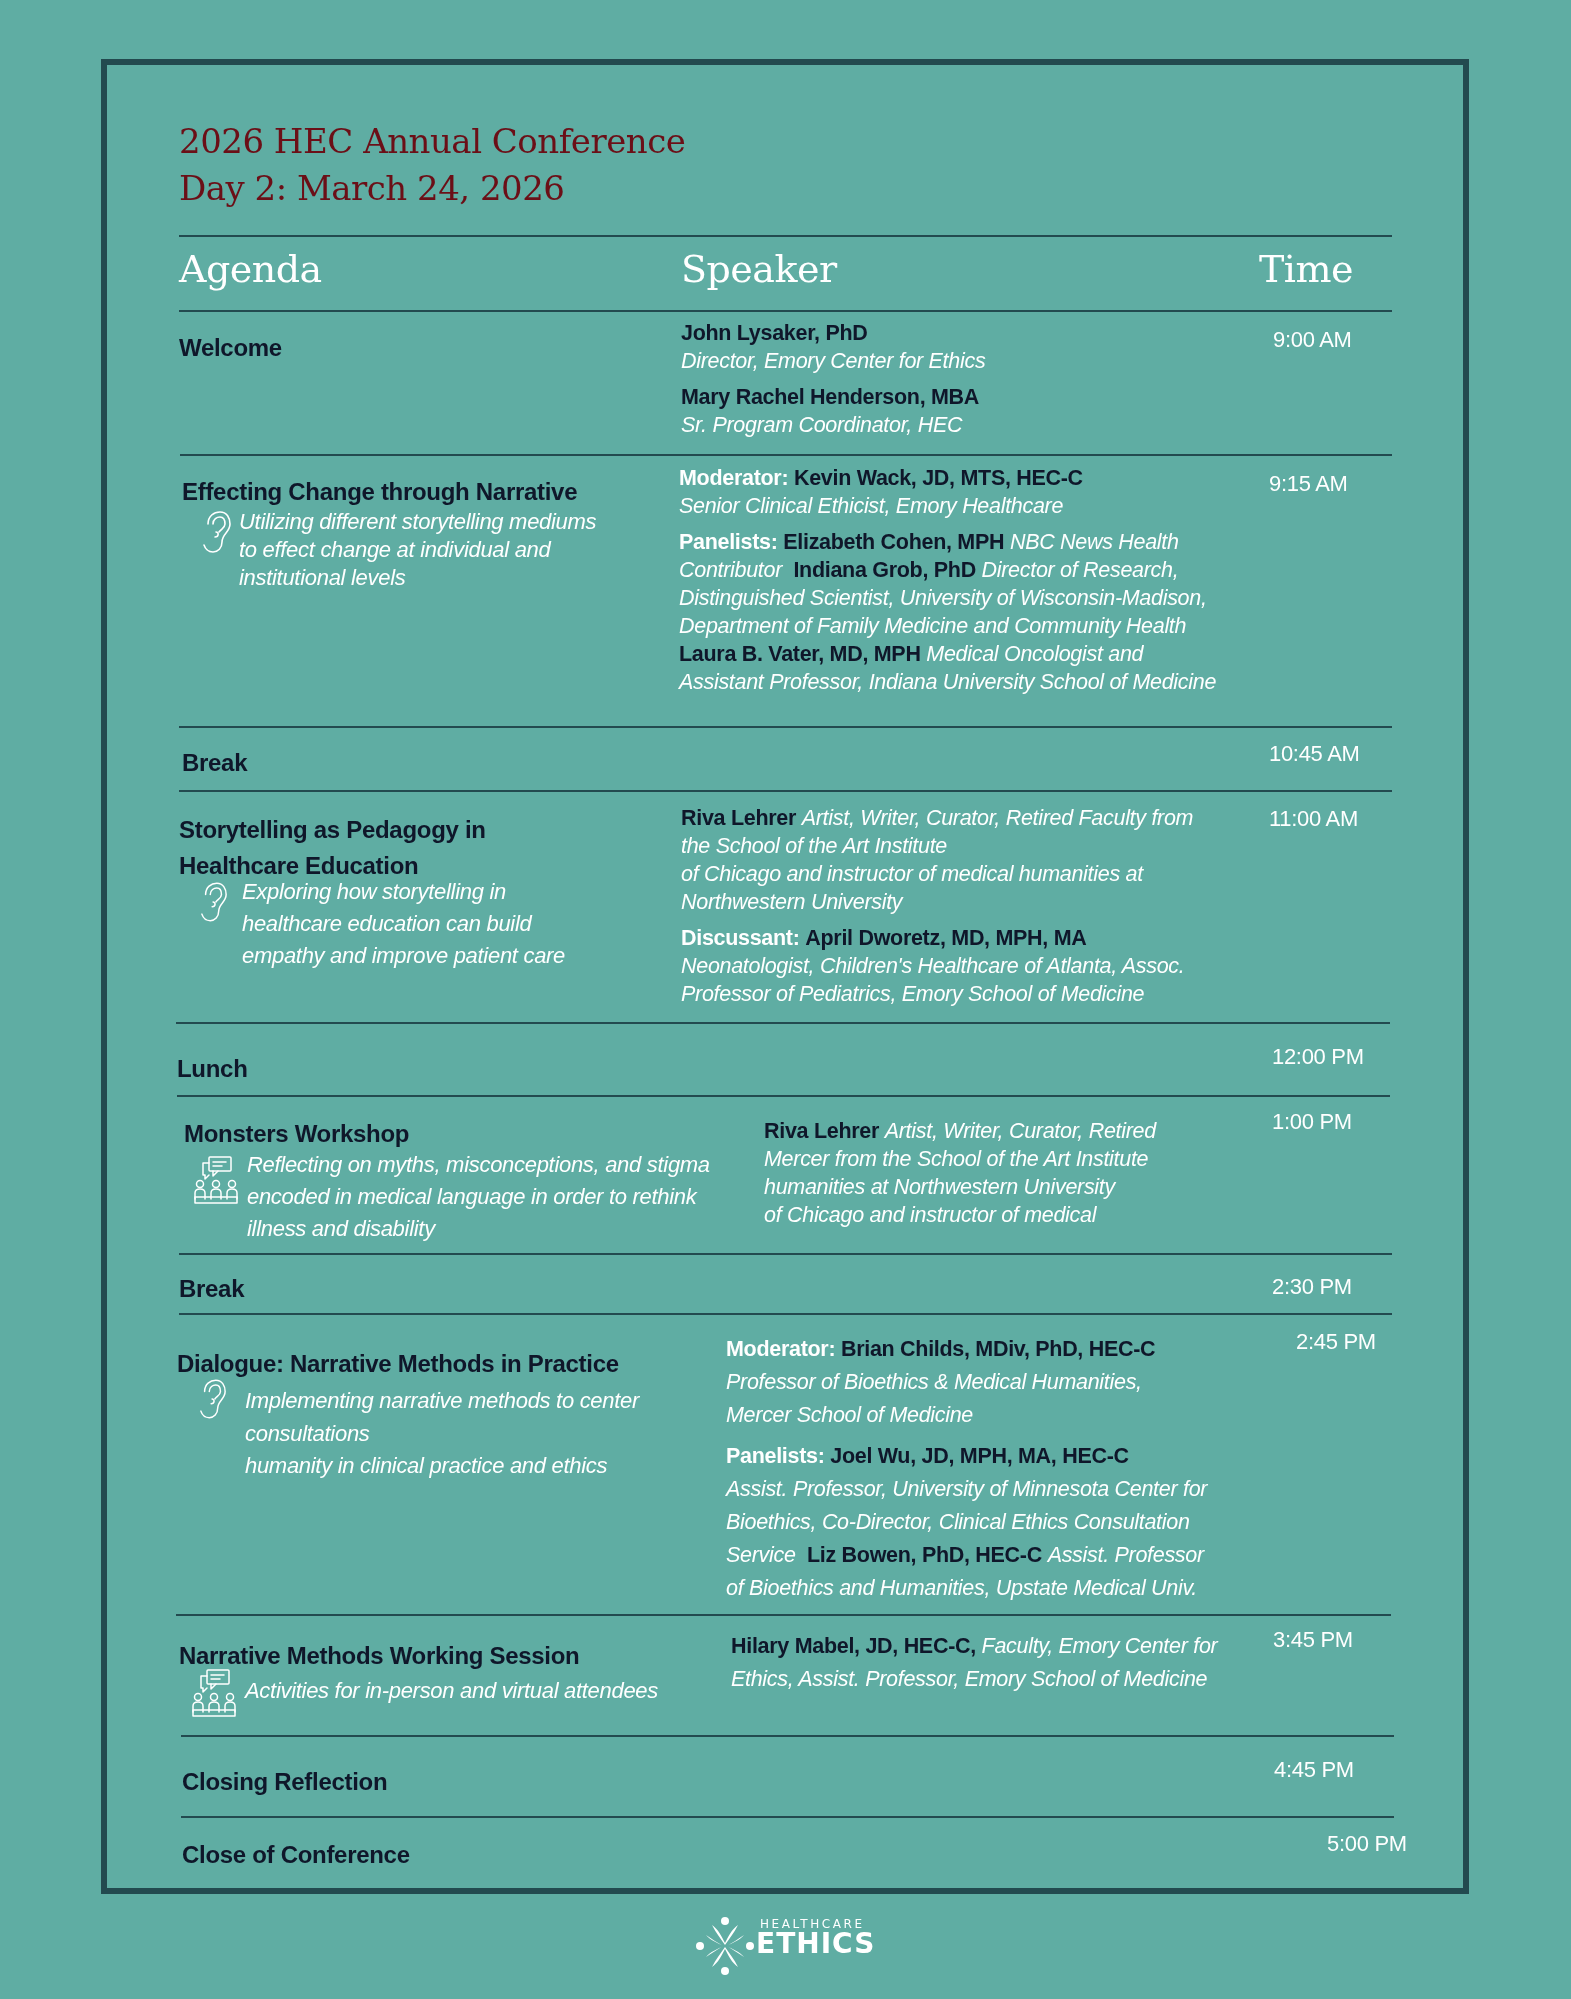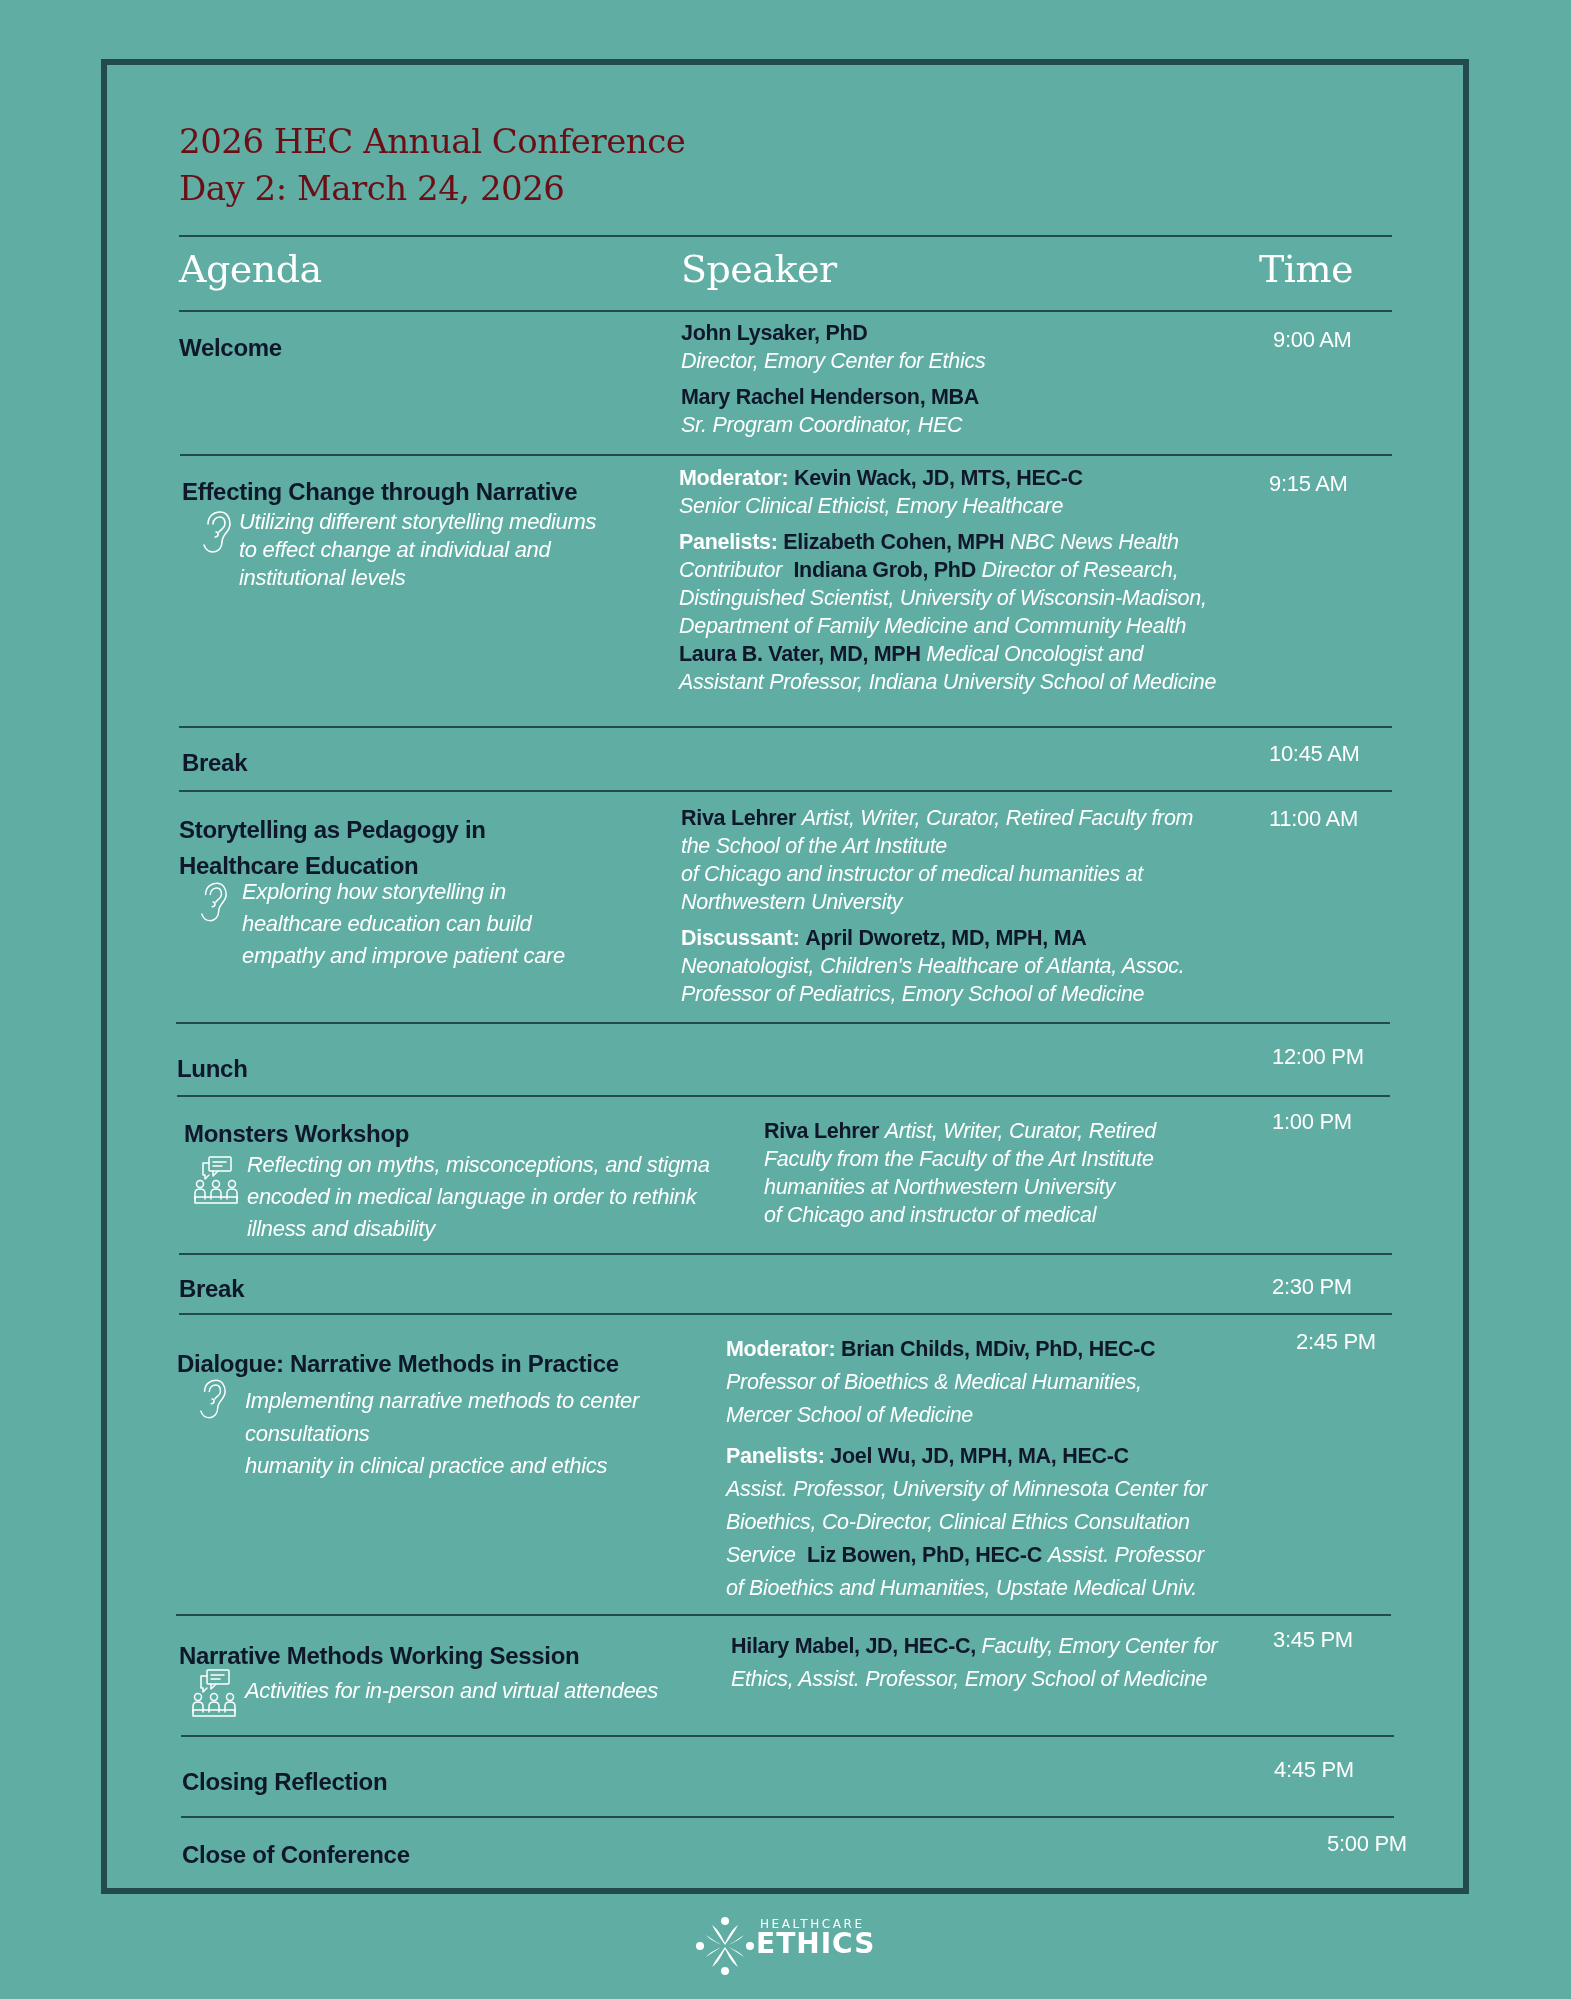--- a/index.html
+++ b/index.html
@@ -211,21 +211,21 @@
     <rect x="2" y="42" width="42" height="6"></rect>
   </svg>
 </div>
 <div class="desc" style="left:247px; top:1149px; line-height:32px;">
   <div>Reflecting on myths, misconceptions, and stigma</div>
   <div>encoded in medical language in order to rethink</div>
   <div>illness and disability</div>
 </div>
 <div class="speaker" style="left:764px; top:1117px; width:480px;">
   <span class="blk"><span class="nm">Riva Lehrer</span> <span class="af">Artist, Writer, Curator, Retired</span></span>
-  <span class="af blk">Faculty from the Faculty of the Art Institute</span>
+  <span class="af blk">Mercer from the School of the Art Institute</span>
   <span class="af blk">humanities at Northwestern University</span>
   <span class="af blk">of Chicago and instructor of medical</span>
 </div>
 <div class="time" style="left:1272px; top:1111px;">1:00 PM</div>
 
 <div class="hline" style="left:179px; top:1253px; width:1213px;"></div>
 
 <div class="agenda-title" style="left:179px; top:1259px;">Break</div>
 <div class="time" style="left:1272px; top:1276px;">2:30 PM</div>
 

